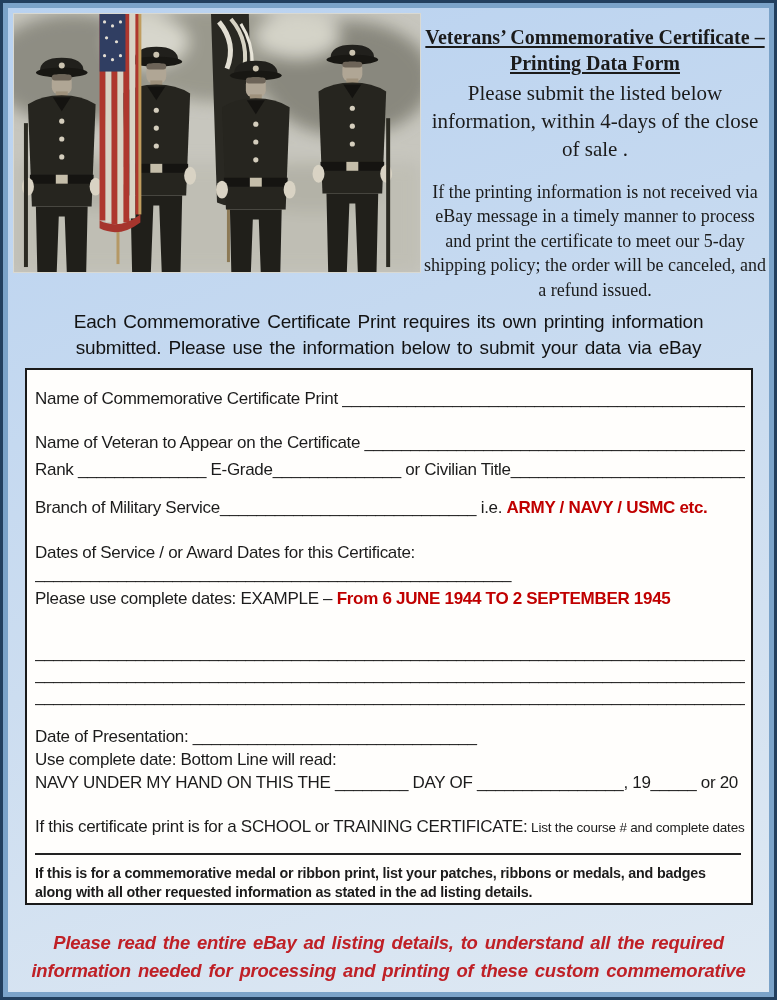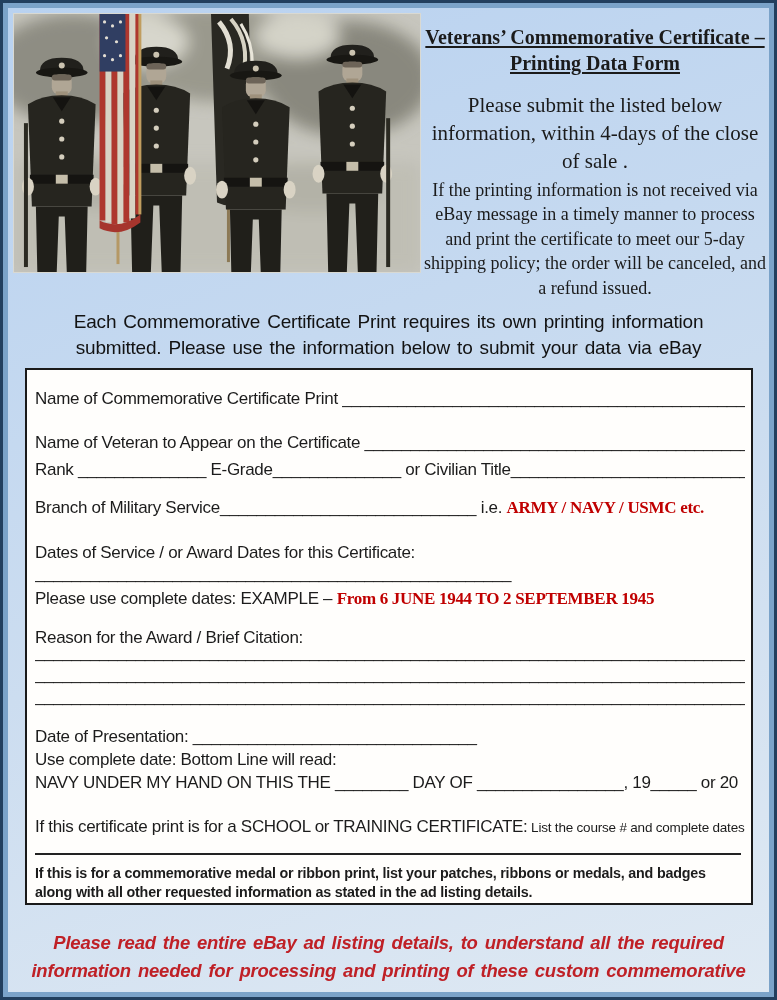--- a/index.html
+++ b/index.html
@@ -5,28 +5,28 @@
   html,body{margin:0;padding:0;background:#ffffff;}
   .frame{width:777px;height:1000px;box-sizing:border-box;border:3px solid #223f5e;background:#7ba3c9;padding:5px;}
   .canvas{position:relative;width:100%;height:100%;box-sizing:border-box;
           background:linear-gradient(160deg,#b9d2f0 0%,#ccddf0 55%,#dfe9f3 100%);
           font-family:"Liberation Sans","DejaVu Sans",sans-serif;color:#141414;overflow:hidden;}
   .photo{position:absolute;left:5px;top:5px;width:408px;height:260px;border:1px solid #d9d9d2;box-sizing:border-box;background:#c9c9c1;}
   .photo svg{display:block;width:100%;height:100%;}
   .rightcol{position:absolute;left:413px;top:16px;width:348px;text-align:center;
             font-family:"Liberation Serif","DejaVu Serif",serif;color:#1b1b1b;}
   .title{font-size:20px;font-weight:bold;line-height:1.32;text-decoration:underline;text-underline-offset:2px;}
-  .subtitle{margin-top:14px;font-size:21px;line-height:1.35;}
-  .notice{margin-top:2px;font-size:18px;line-height:1.36;}
+  .subtitle{margin-top:2px;font-size:21px;line-height:1.35;}
+  .notice{margin-top:16px;font-size:18px;line-height:1.36;}
   .intro{position:absolute;left:28px;top:301px;width:705px;text-align:center;font-size:19px;line-height:1.38;
          letter-spacing:-0.2px;word-spacing:2px;color:#121212;}
   .formbox{position:absolute;left:17px;top:360px;width:728px;height:537px;background:#fffefc;
            border:2px solid #1a1a1a;box-sizing:border-box;font-size:17px;letter-spacing:-0.3px;color:#1c1c1c;}
   .frow{position:absolute;left:8px;right:6px;white-space:nowrap;overflow:hidden;line-height:1.25;}
-  .red{color:#c00000;font-weight:bold;font-family:Liberation Serif, serif;}
+  .red{color:#c00000;font-weight:bold;}
   .small{font-size:13.5px;letter-spacing:-0.2px;}
   .boldnote{font-weight:bold;font-size:14.3px;line-height:1.32;white-space:normal;letter-spacing:-0.2px;}
   .fill-line{position:absolute;left:8px;right:10px;top:483px;border-top:2px solid #222222;}
   .footer{position:absolute;left:12px;top:897px;width:737px;text-align:center;color:#bf2026;
           font-style:italic;font-weight:bold;font-size:18.5px;line-height:1.5;letter-spacing:-0.2px;word-spacing:2px;margin-top:24px;}
 </style>
 </head>
 <body>
 
 <div class="frame">
@@ -152,23 +152,20 @@
         <span>Dates of Service / or Award Dates for this Certificate:</span>
       </div>
       <div class="frow" style="top:193px">
         <span>____________________________________________________</span>
       </div>
 
       <div class="frow" style="top:218px">
         <span>Please use complete dates: EXAMPLE – </span><span class="red">From 6 JUNE 1944 TO 2 SEPTEMBER 1945</span>
       </div>
 
-      <div class="frow" style="top:257px">
-        <span>Reason for the Award / Brief Citation:</span>
-      </div>
       <div class="frow" style="top:272px"><span>___________________________________________________________________________________</span></div>
       <div class="frow" style="top:294px"><span>___________________________________________________________________________________</span></div>
       <div class="frow" style="top:316px"><span>___________________________________________________________________________________</span></div>
 
       <div class="frow" style="top:356px">
         <span>Date of Presentation: </span><span>_______________________________</span>
       </div>
       <div class="frow" style="top:379px">
         <span>Use complete date: Bottom Line will read:</span>
       </div>

